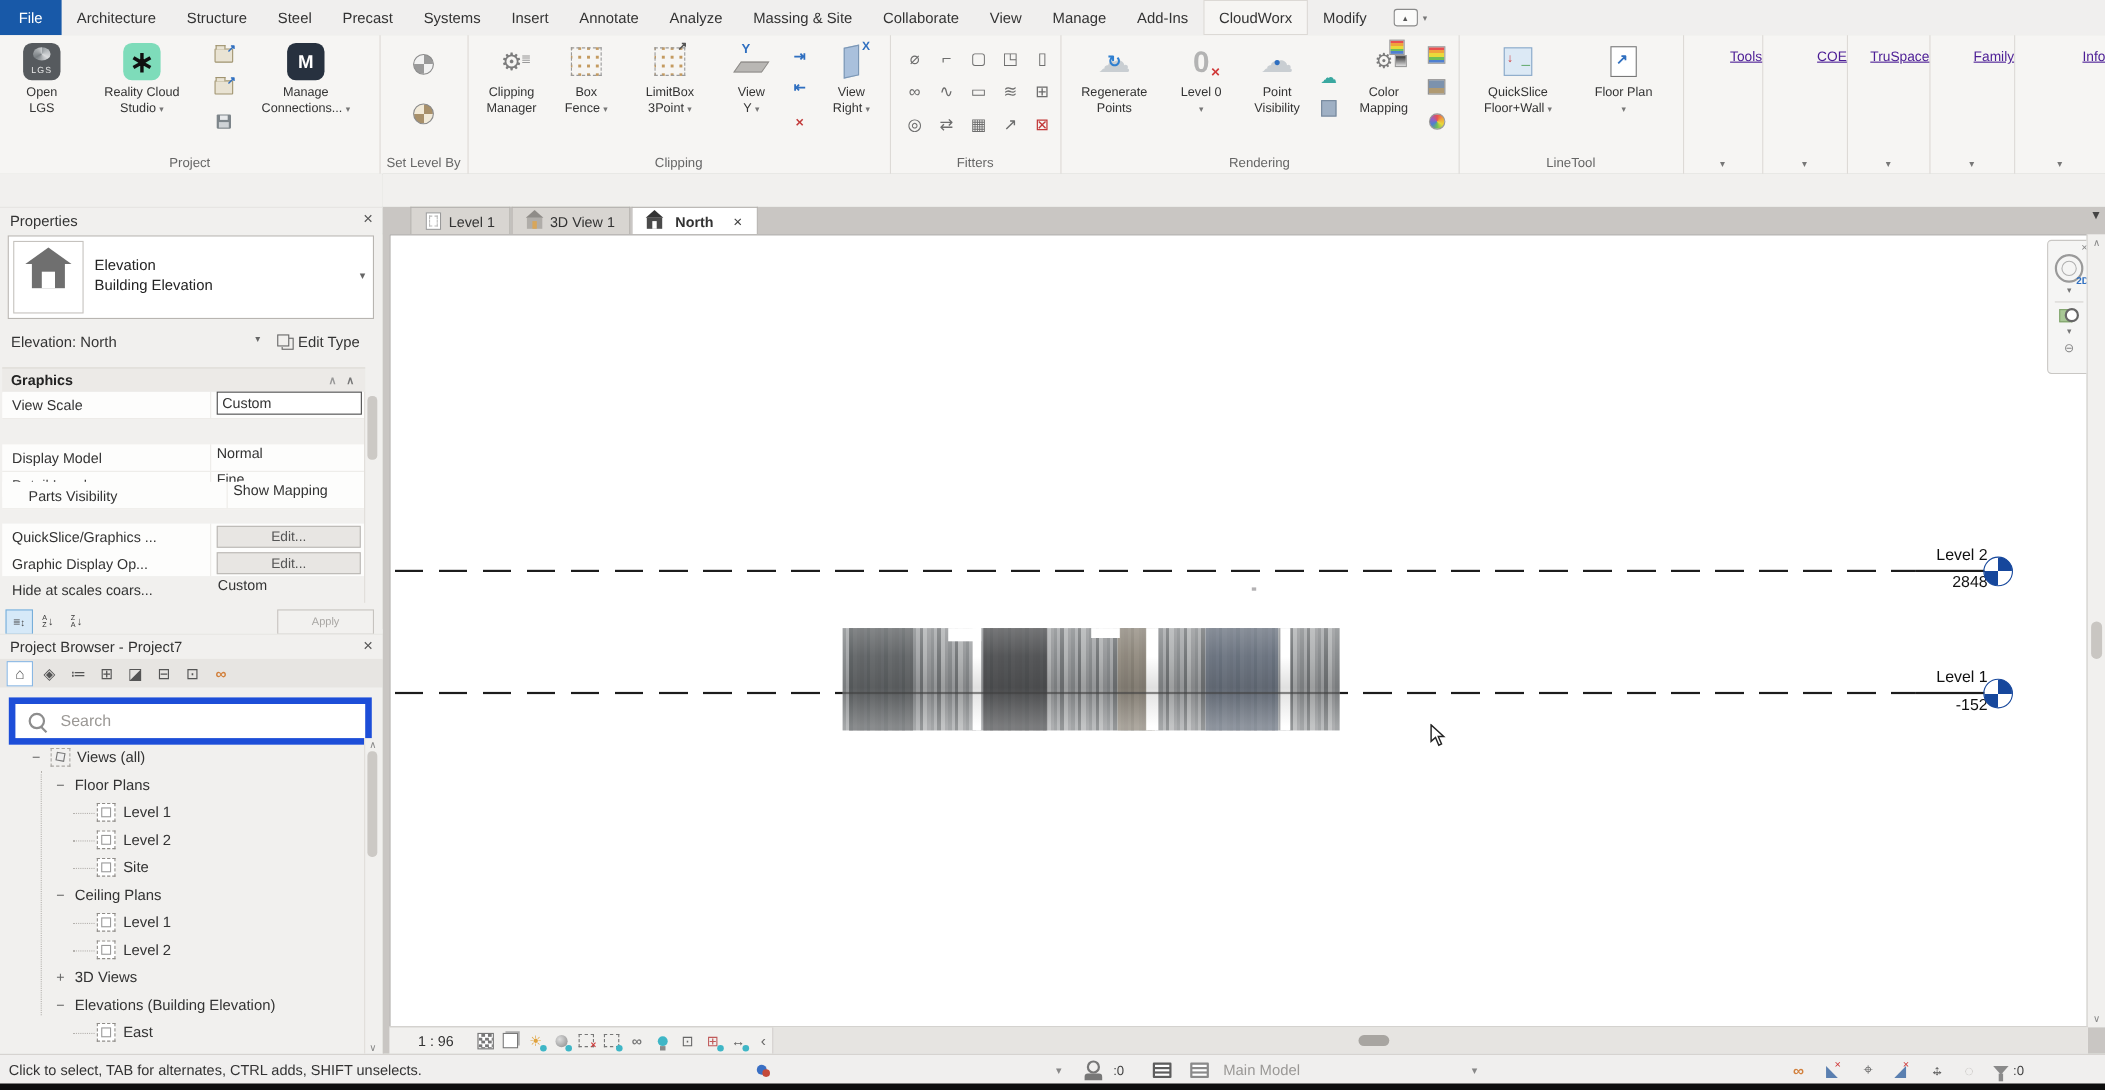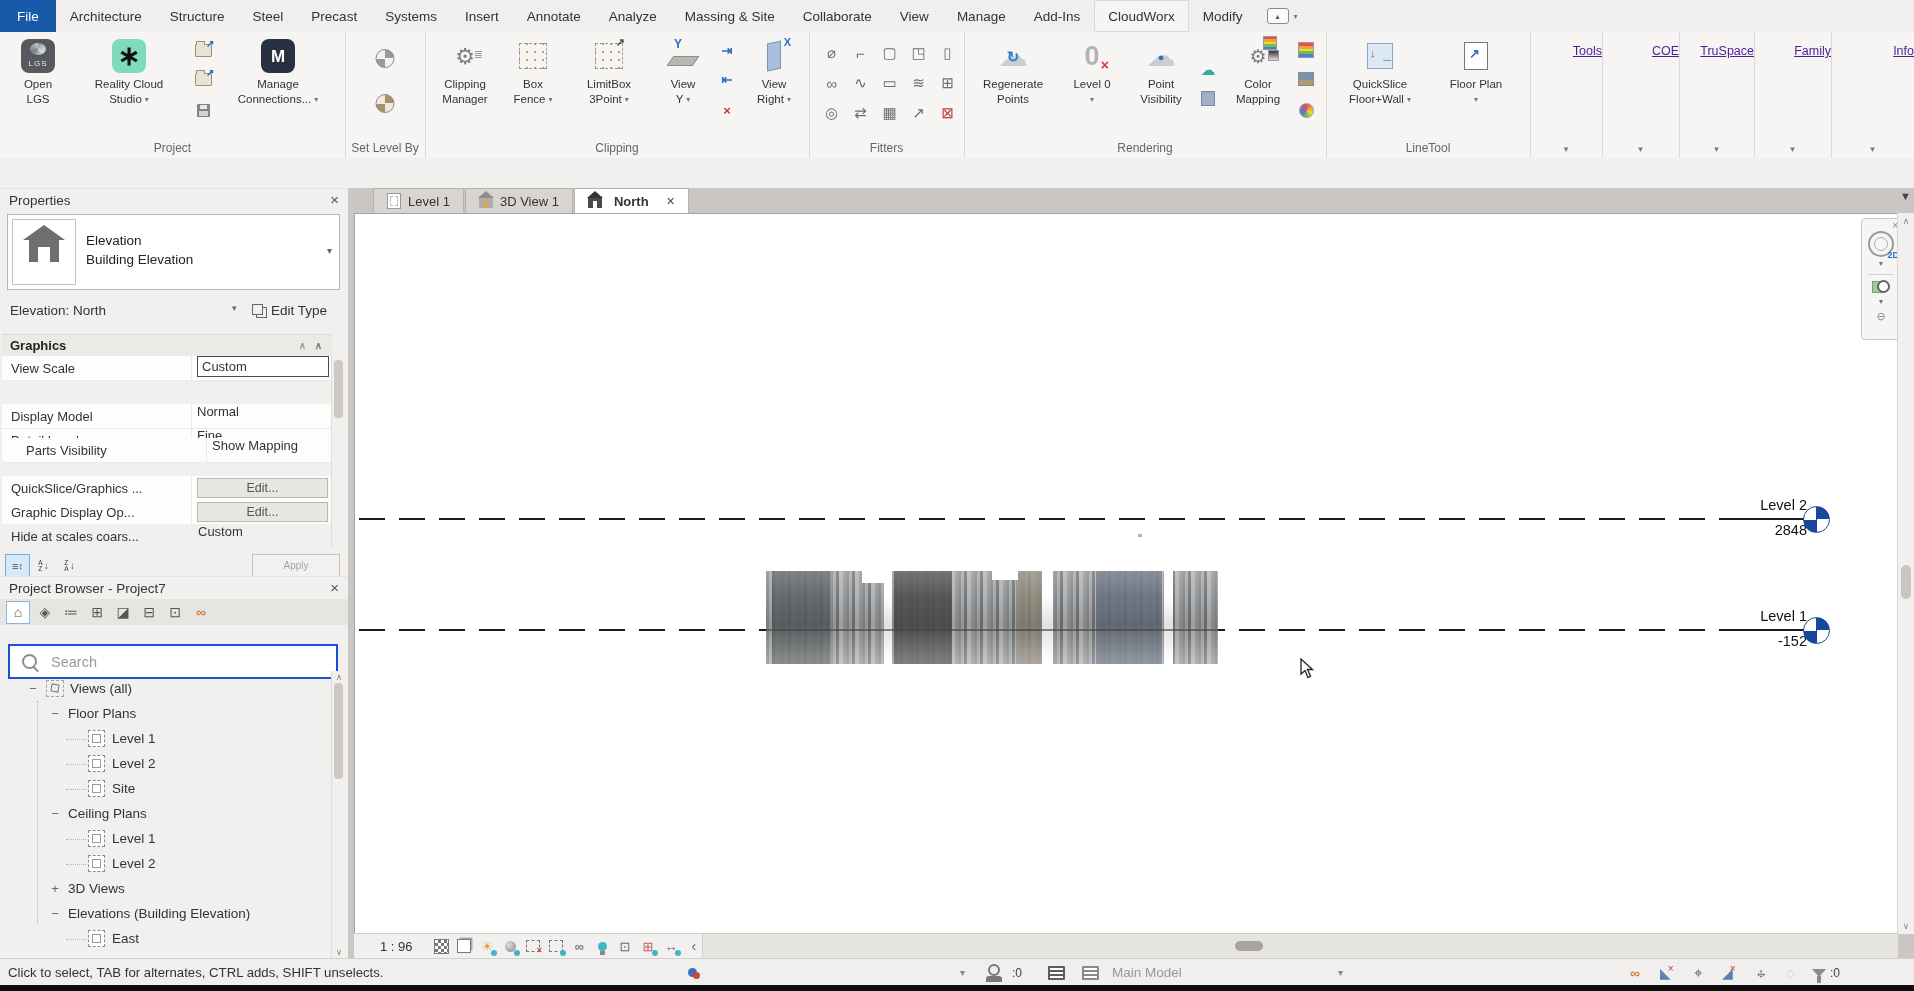--- a/index.html
+++ b/index.html
@@ -71,21 +71,21 @@
   .gridscroll{position:absolute;right:2px;width:14px;background:#f1f0ee;border-left:1px solid #e0ddd9;}
   .sthumb{position:absolute;left:2px;width:9px;background:#ccc9c5;border-radius:4px;}
   .sortbtn{position:absolute;width:23px;height:21px;border:1px solid transparent;display:flex;align-items:center;justify-content:center;font-size:11px;color:#444;}
   .sortbtn.on{background:#d6e9f8;border-color:#77aed9;}
   .sortstack{display:flex;flex-direction:column;font-size:6.5px;line-height:6px;margin-right:1px;color:#333;}
   .applybtn{position:absolute;right:8px;width:86px;height:21px;background:#f2f1ef;border:1px solid #c6c3bf;color:#a7a5a2;font-size:10px;display:flex;align-items:center;justify-content:center;}
   
   .btoolbar{position:absolute;left:0;right:0;top:23px;height:26px;background:#e7e5e2;display:flex;align-items:center;gap:4px;padding-left:6px;}
   .btool{width:22px;height:21px;display:flex;align-items:center;justify-content:center;font-size:14px;color:#555;}
   .btool.on{background:#fff;border:1px solid #89b7e3;}
-  .searchbox{position:absolute;left:8px;right:10px;top:68px;height:31px;background:#fff;border:2px solid #1d4ed8;display:flex;align-items:center;padding-left:12px;gap:12px;}
+  .searchbox{position:absolute;left:8px;right:10px;top:58px;height:31px;background:#fff;border:6px solid #1d4ed8;display:flex;align-items:center;padding-left:12px;gap:12px;}
   .mag{width:11px;height:11px;border:2px solid #8d8d8d;border-radius:50%;position:relative;}
   .mag:after{content:"";position:absolute;left:10px;top:10px;width:7px;height:2px;background:#8d8d8d;transform:rotate(45deg);transform-origin:0 0;}
   .sinput{border:none;outline:none;font-size:14.5px;color:#333;flex:1;background:transparent;font-family:"Liberation Sans",sans-serif;}
   .sinput::placeholder{color:#9b9895;}
   .trow{position:absolute;left:0;right:16px;height:25px;display:flex;align-items:center;font-size:13.5px;color:#333;white-space:nowrap;}
   .texp{width:14px;text-align:center;color:#666;font-size:13px;flex:none;}
   .vicon{width:16px;height:15px;border:1px solid #a9a6a2;border-style:dashed;margin:0 6px 0 6px;position:relative;flex:none;}
   .vicon:after{content:"";position:absolute;left:4px;top:3px;width:6px;height:6px;border:1px solid #777;transform:rotate(10deg);background:#eee;}
   .picon{width:15px;height:15px;border:1px dashed #8f8c88;margin:0 7px 0 0;position:relative;flex:none;background:#fff;}
   .picon:after{content:"";position:absolute;left:3px;top:3px;width:7px;height:7px;border:1px solid #9a9a9a;}

